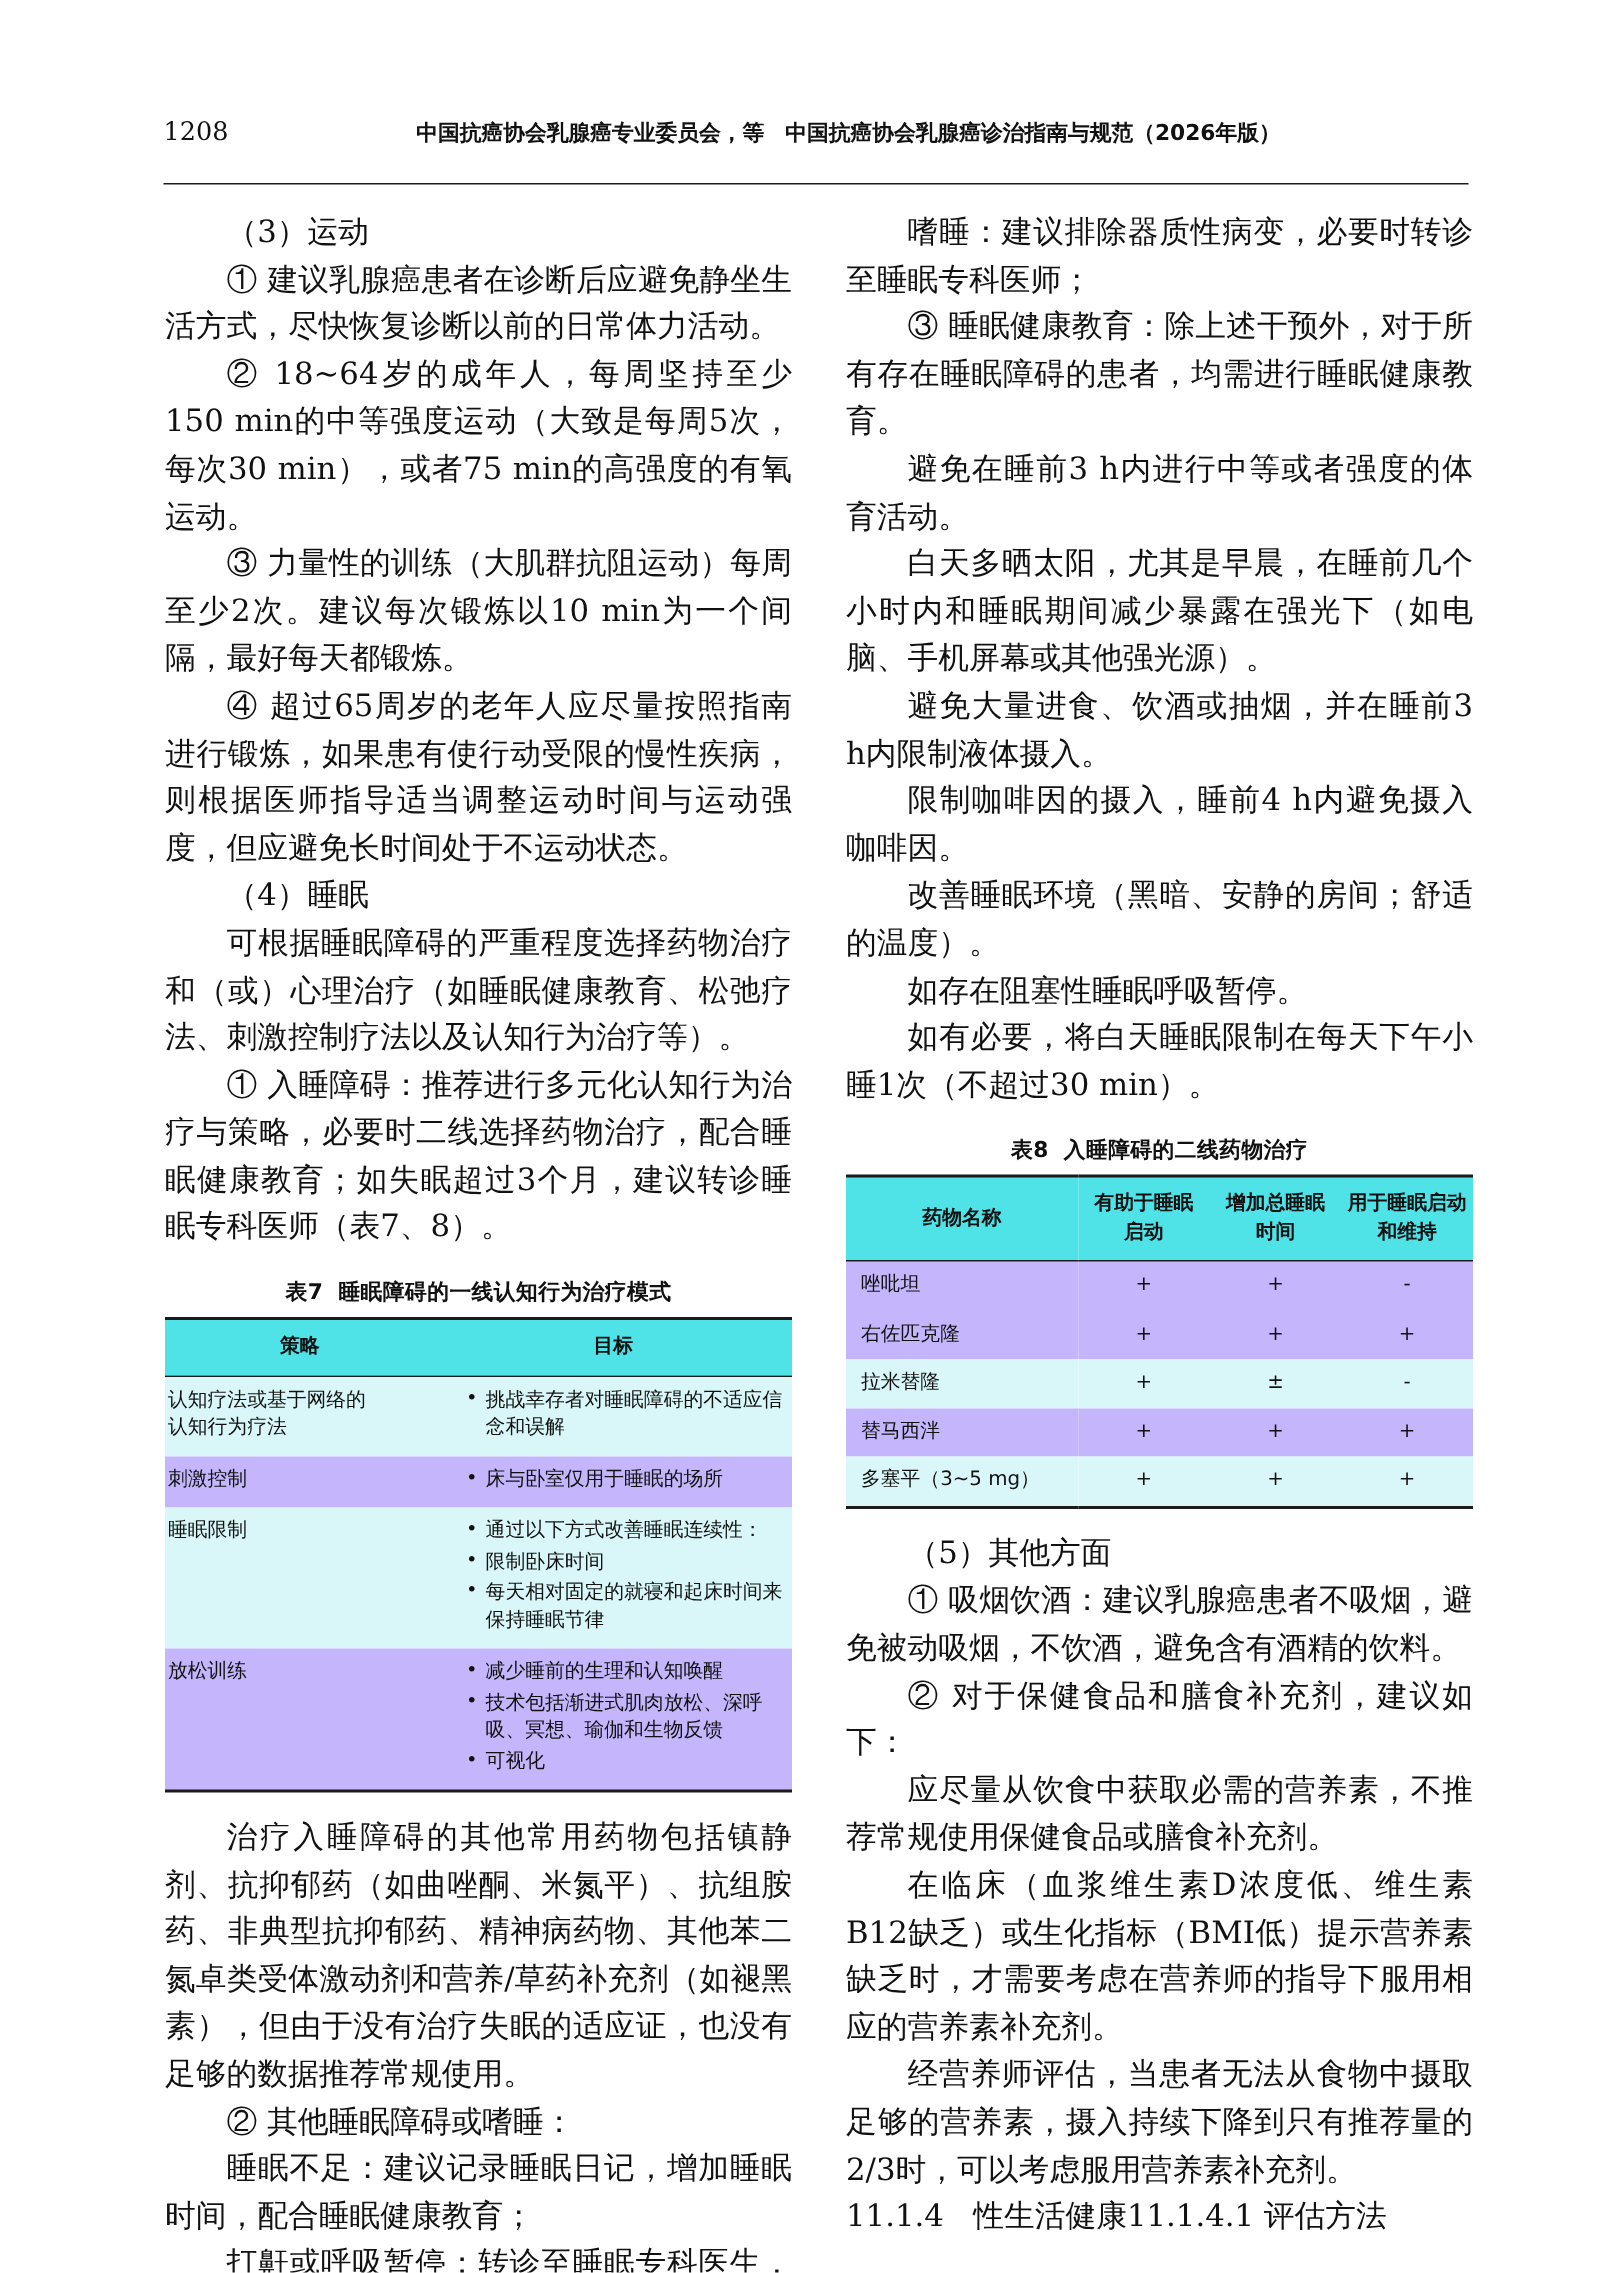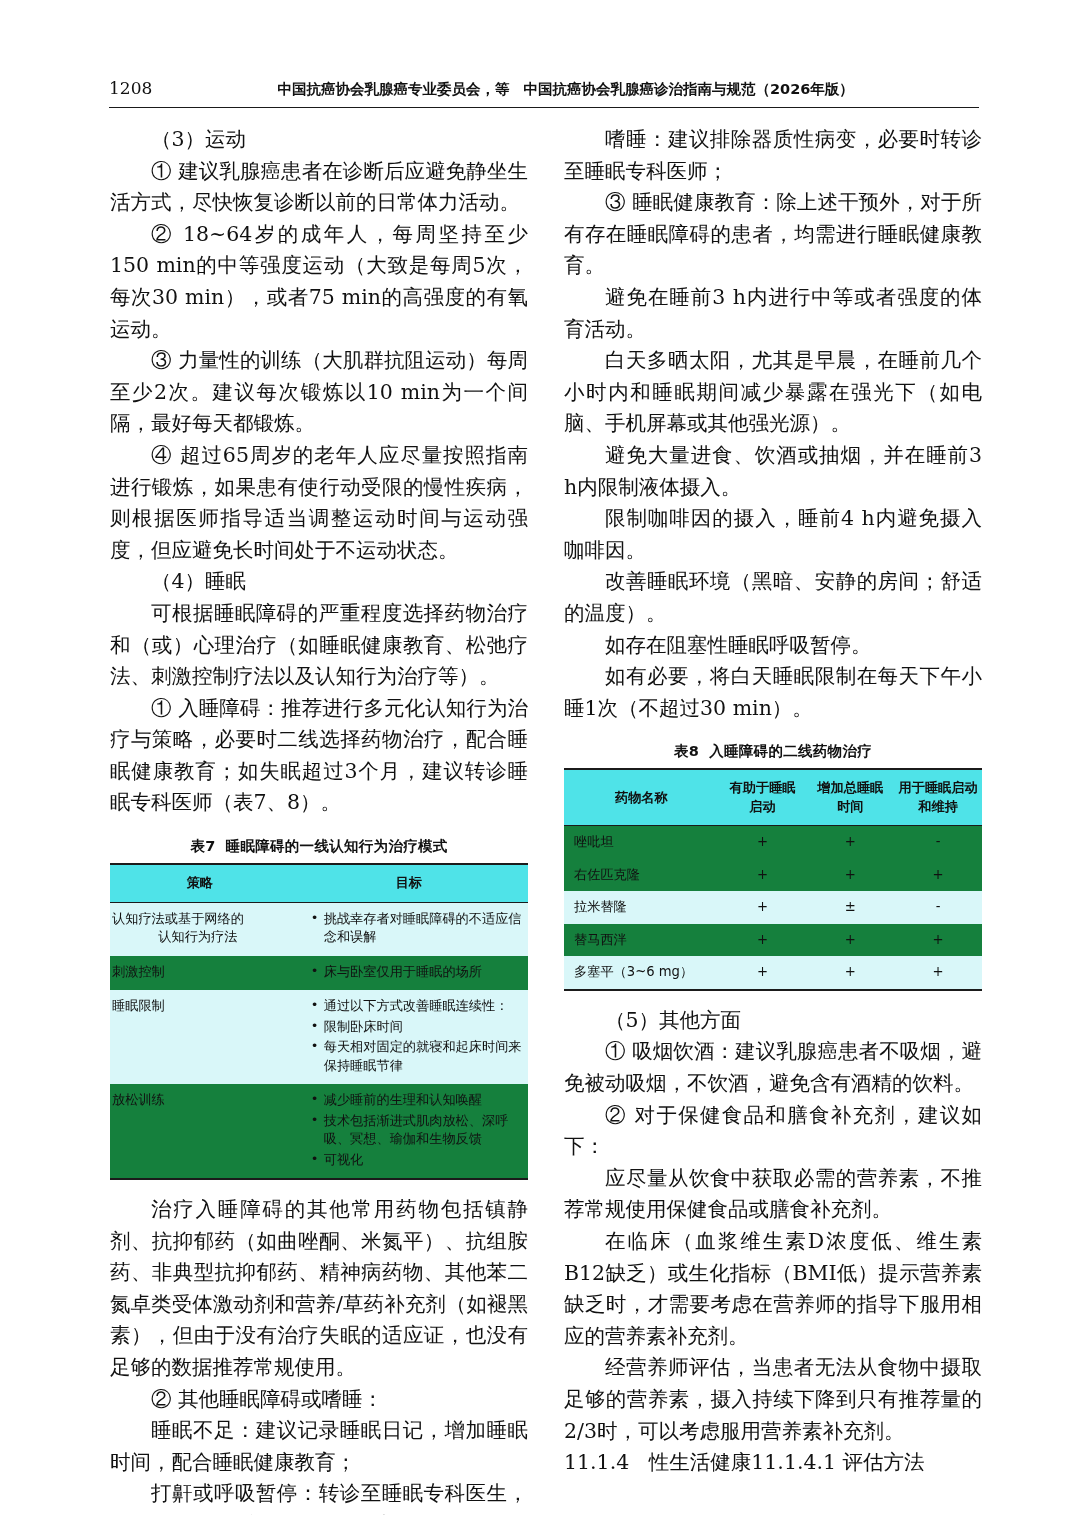--- a/index.html
+++ b/index.html
@@ -23,21 +23,21 @@
     box-sizing: border-box;
     padding: 78px 100px 40px 110px;
   }
 
   
   .runhead {
     display: flex;
     align-items: baseline;
     font-size: 15.5px;
     letter-spacing: 0px;
-    padding-bottom: 8px;
+    padding-bottom: 24px;
     border-bottom: 1.6px solid #1a1a1a;
     width: 870px;
     margin-left: -1px;
   }
   .runhead .folio {
     font-family: "DejaVu Serif", "Liberation Serif", serif;
     font-size: 17px;
     flex: 0 0 auto;
   }
   .runhead .hd-center {
@@ -101,31 +101,31 @@
     text-align: center;
     vertical-align: middle;
     border-bottom: 1.6px solid #1b1b1b;
     color: #111;
   }
   table.dt tbody td {
     padding: 7px 6px;
     vertical-align: top;
   }
   table.dt tbody tr.band td { background: #d9f7f9; }
-  table.dt tbody tr.plain td { background: #15803d; }
+  table.dt tbody tr.plain td { background: #c4b5fd; }
 
   
   .t7 td.strategy {
     text-align: center;
     width: 43%;
     padding-left: 2px;
     padding-right: 6px;
   }
   .t7 td.strategy .s1 { display:block; text-align:left; }
-  .t7 td.strategy .s2 { display:block; text-align:center; }
+  .t7 td.strategy .s2 { display:block; text-align:left; }
   .t7 ul {
     margin: 0;
     padding-left: 15px;
     list-style: none;
   }
   .t7 ul li {
     position: relative;
     padding-left: 13px;
     margin: 0 0 2px 0;
   }
@@ -291,21 +291,21 @@
               <td class="val">±</td>
               <td class="val">-</td>
             </tr>
             <tr class="plain">
               <td class="name">替马西泮</td>
               <td class="val">+</td>
               <td class="val">+</td>
               <td class="val">+</td>
             </tr>
             <tr class="band">
-              <td class="name">多塞平（3~6 mg）</td>
+              <td class="name">多塞平（3~5 mg）</td>
               <td class="val">+</td>
               <td class="val">+</td>
               <td class="val">+</td>
             </tr>
           </tbody>
         </table>
       </div>
 
       <p class="t">（5）其他方面</p>
       <p class="t">① 吸烟饮酒：建议乳腺癌患者不吸烟，避免被动吸烟，不饮酒，避免含有酒精的饮料。</p>

